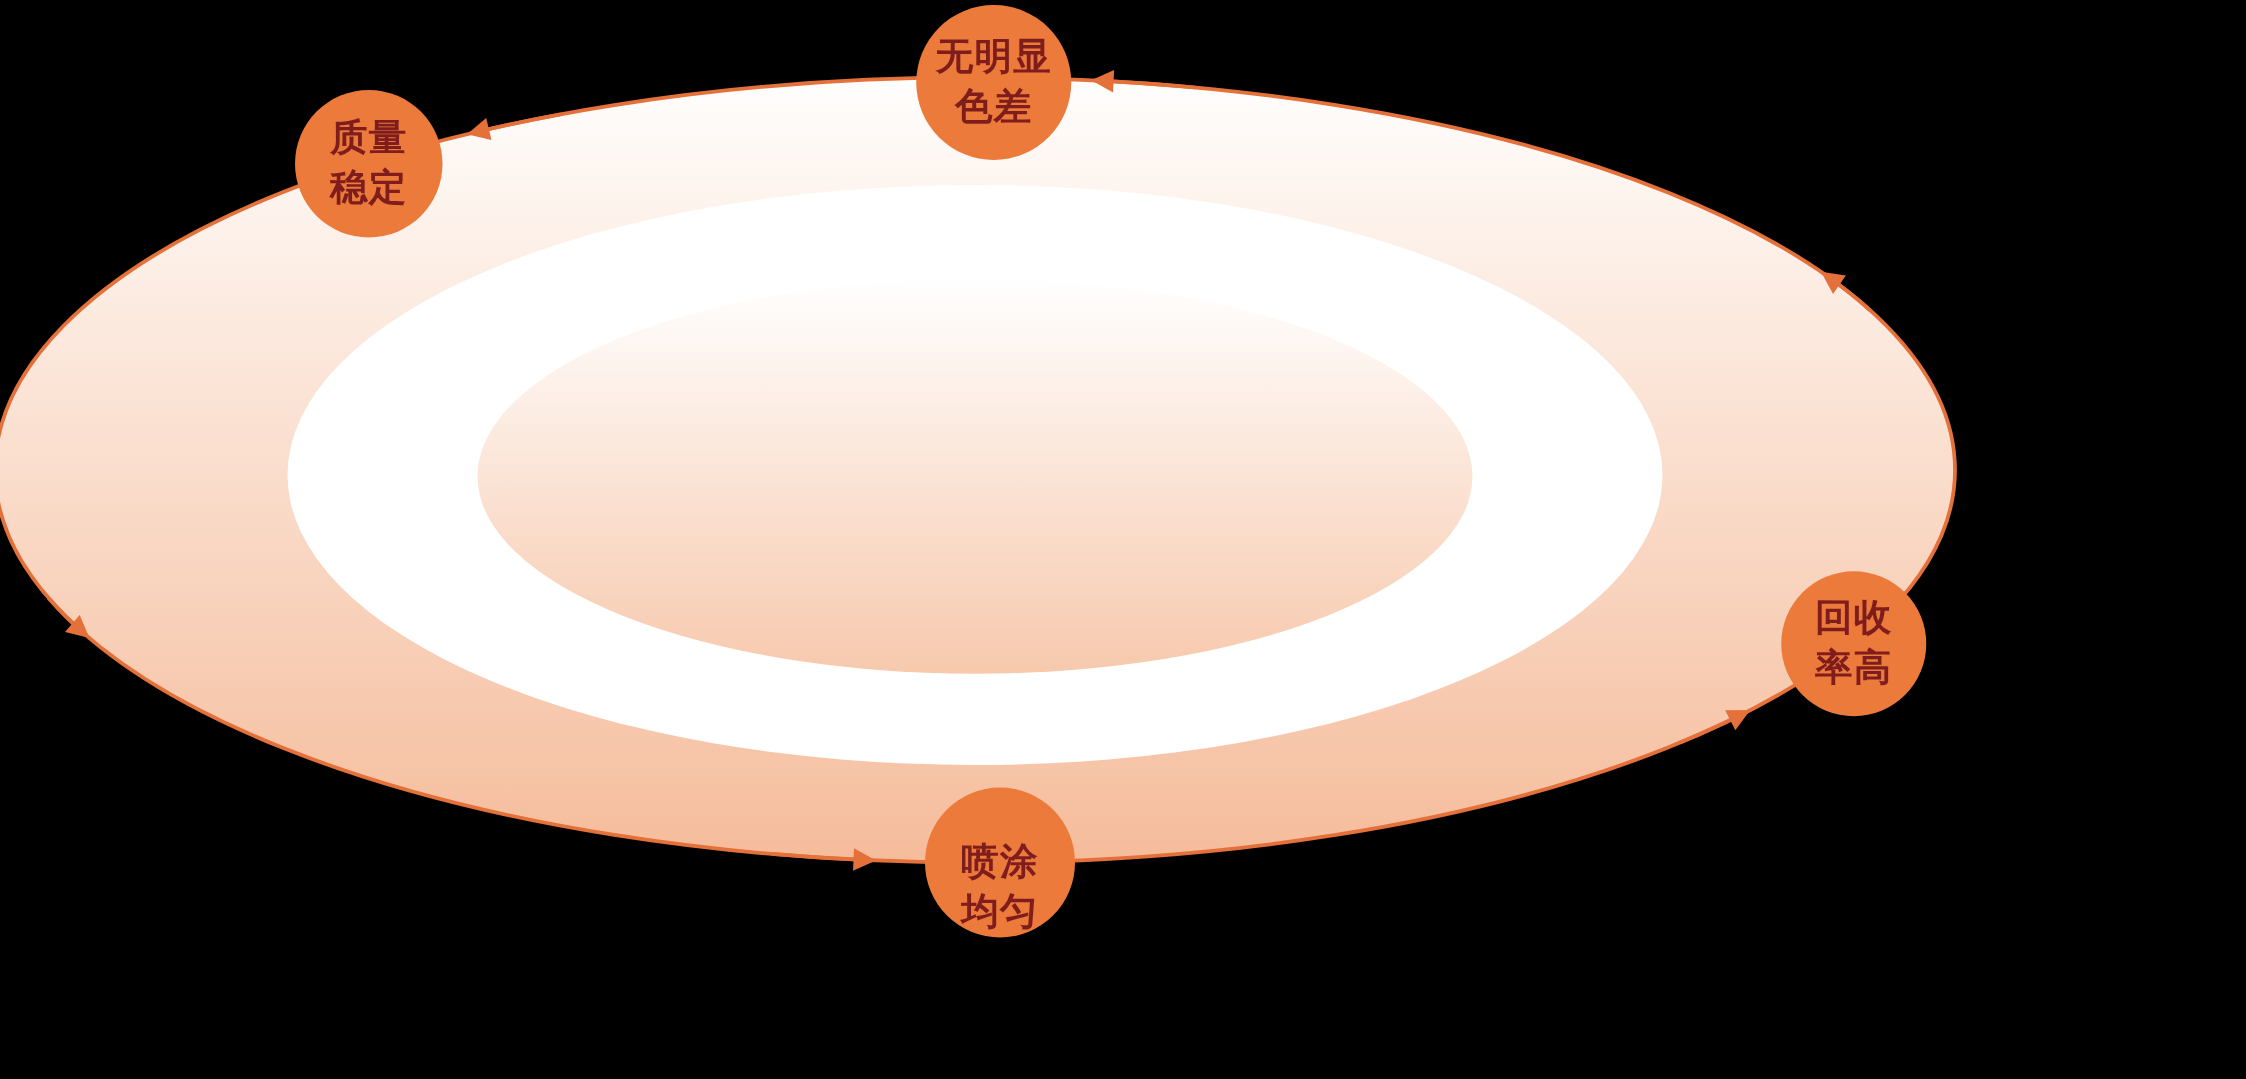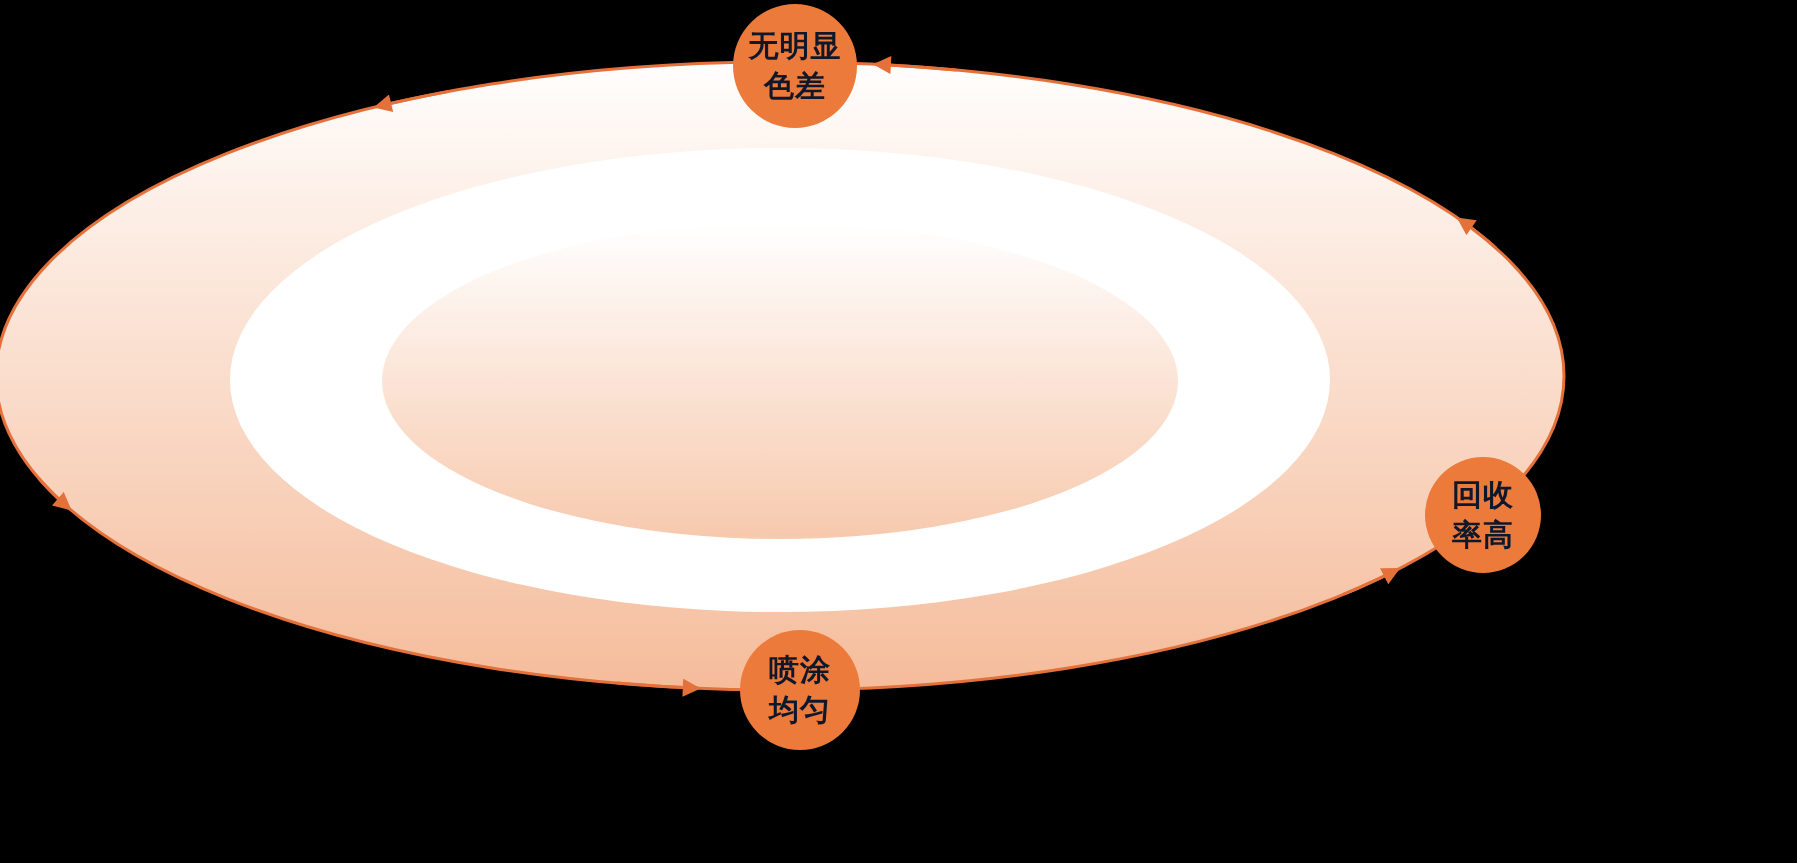--- a/index.html
+++ b/index.html
@@ -17,21 +17,21 @@
   }
   .stage svg {
     position: absolute;
     left: 0;
     top: 0;
   }
   .node {
     position: absolute;
     border-radius: 50%;
     background: #EC7A3B;
-    color: #0f172a;
+    color: #7f1d1d;
     display: flex;
     flex-direction: column;
     align-items: center;
     justify-content: center;
     text-align: center;
     font-weight: 600;
     font-size: 30px;
     line-height: 40px;
     letter-spacing: 1px;
     user-select: none;
@@ -69,26 +69,30 @@
     <path d="M 617.0 683.1 A 784 314 0 0 0 698.1 688.3" fill="none" stroke-width="3" marker-end="url(#arrowHead)" stroke="#E4703A"></path>
     <path d="M 1343.9 594.1 A 784 314 0 0 0 1397.8 569.3" fill="none" stroke-width="3" marker-end="url(#arrowHead)" stroke="#E4703A"></path>
     <path d="M 1496.2 248.3 A 784 314 0 0 0 1459.0 219.0" fill="none" stroke-width="3" marker-end="url(#arrowHead)" stroke="#E4703A"></path>
   </svg>
 
   <div class="node" style="left:733px; top:4px; width:124px; height:124px;">
     <span>无明显</span>
     <span>色差</span>
   </div>
 
+  <div class="node" style="left:236px; top:72px; width:118px; height:118px;">
+    <span>质量</span>
+    <span>稳定</span>
+  </div>
 
 
 
   <div class="node" style="left:1425px; top:457px; width:116px; height:116px;">
     <span>回收</span>
     <span>率高</span>
   </div>
 
-  <div class="node" style="left:740px; top:630px; width:120px; height:120px;">
+  <div class="node" style="left:740px; top:630px; width:120px; height:120px;justify-content:flex-end;">
     <span>喷涂</span>
     <span>均匀</span>
   </div>
 
 </div>
 
 </body></html>

